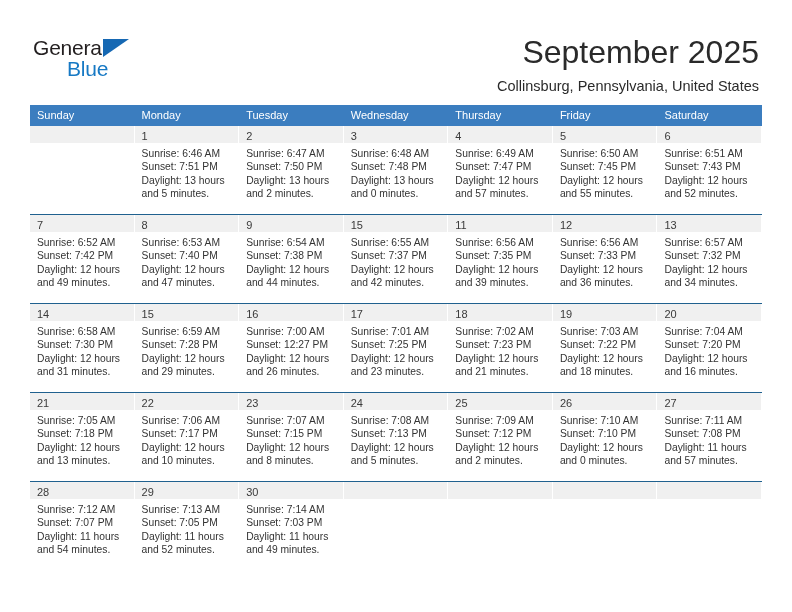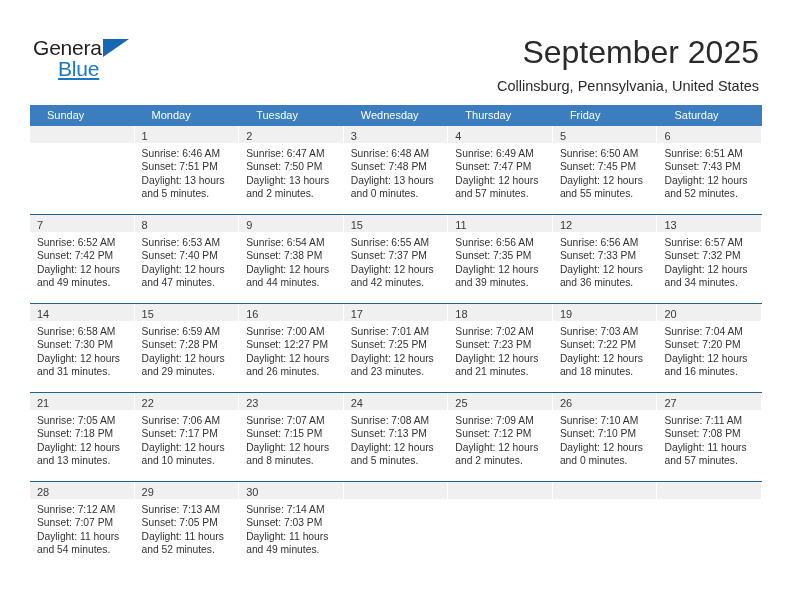--- a/index.html
+++ b/index.html
@@ -44,26 +44,25 @@
   .logo-tri {
     position: absolute;
     left: 70px;
     top: 3px;
     width: 0; height: 0;
     border-left: 26px solid #1668b3;
     border-bottom: 18px solid transparent;
   }
   .logo-blue {
     position: absolute;
-    left: 25px; top: 21px;
+    left: 34px; top: 21px;
     font-size: 21px;
     color: #1779c4;
     letter-spacing: -0.2px;
     line-height: 24px;
-    text-decoration: underline;
   }
 
   .title {
     position: absolute;
     right: 33px;
     top: 34px;
     font-size: 32px;
     color: #2a2a2a;
     text-align: right;
     white-space: nowrap;
@@ -90,21 +89,21 @@
     display: flex;
     width: 100%;
     background: #3b7dbf;
     height: 21px;
   }
   .weekday {
     flex: 1 1 0;
     color: #ffffff;
     font-size: 11px;
     line-height: 21px;
-    padding-left: 17px;
+    padding-left: 7px;
     white-space: nowrap;
     overflow: hidden;
   }
 
   .week {
     display: flex;
     width: 100%;
     border-top: 1.6px solid #20618f;
   }
   .week:first-of-type { border-top: none; }

